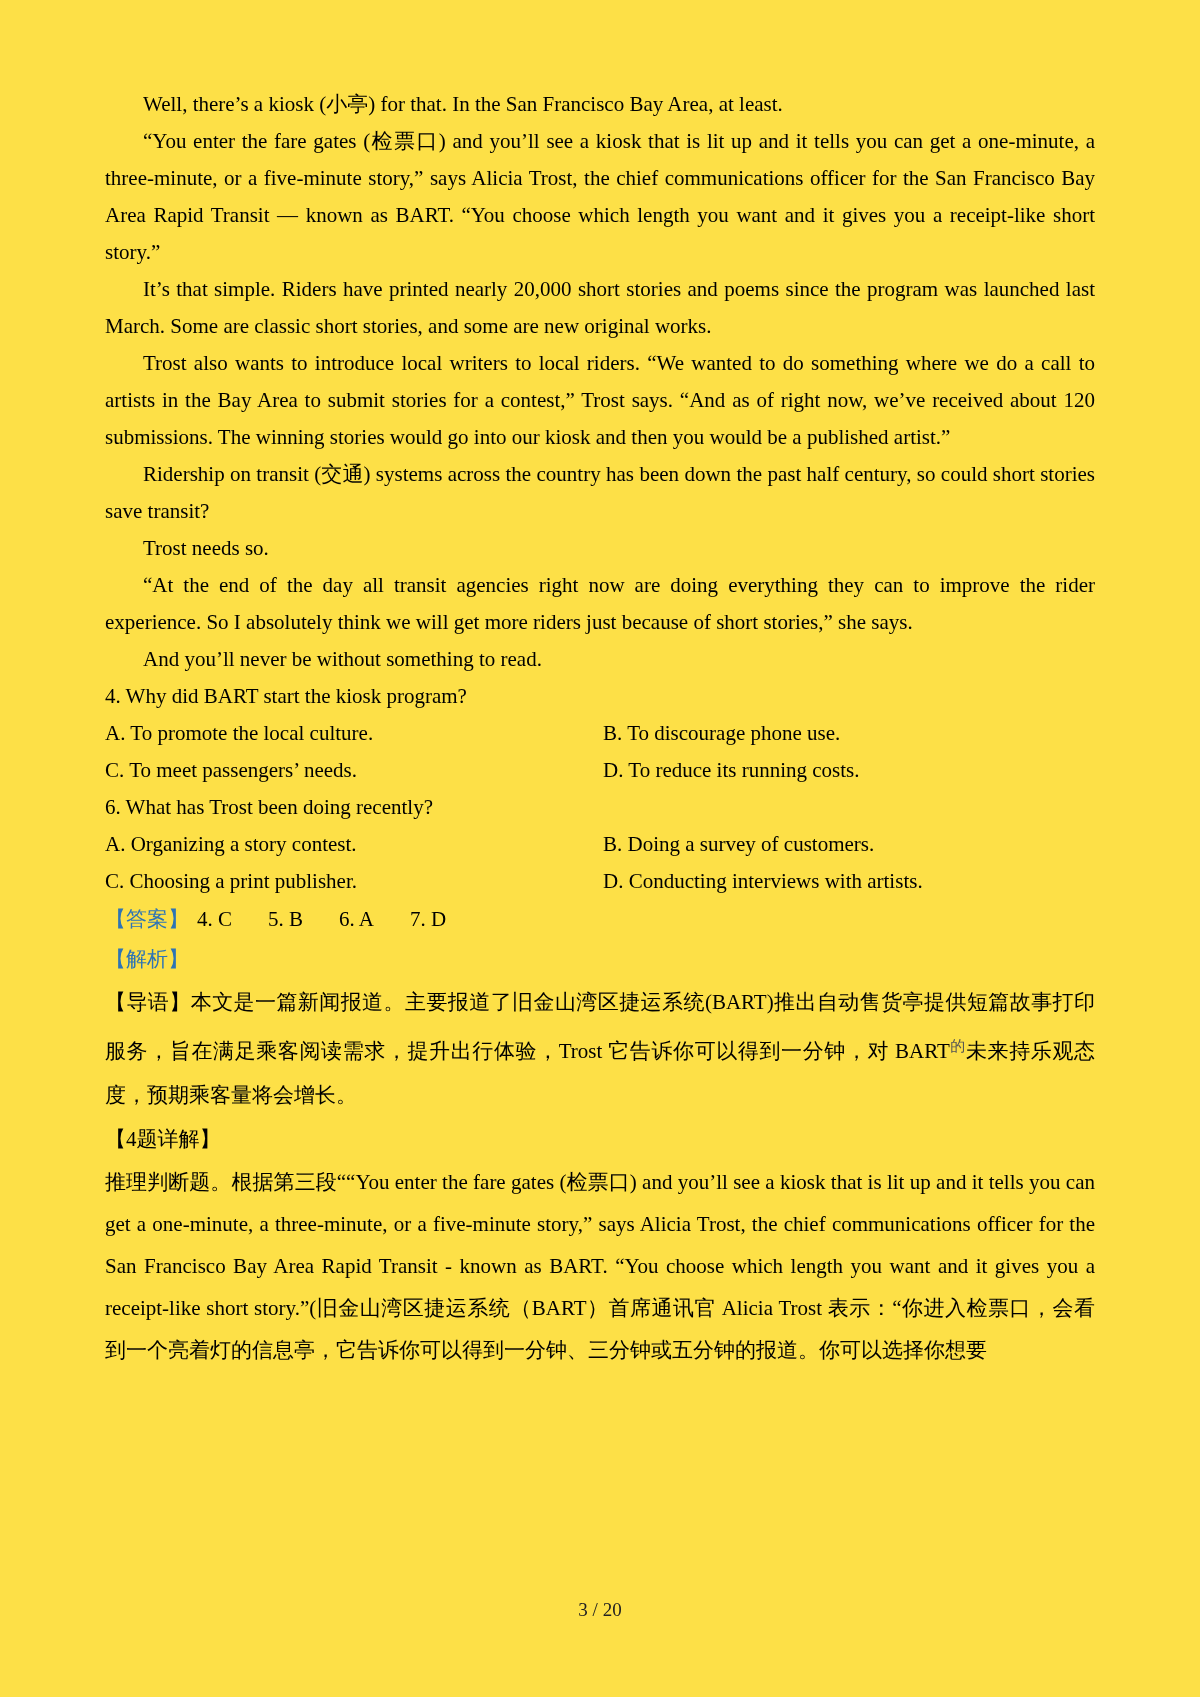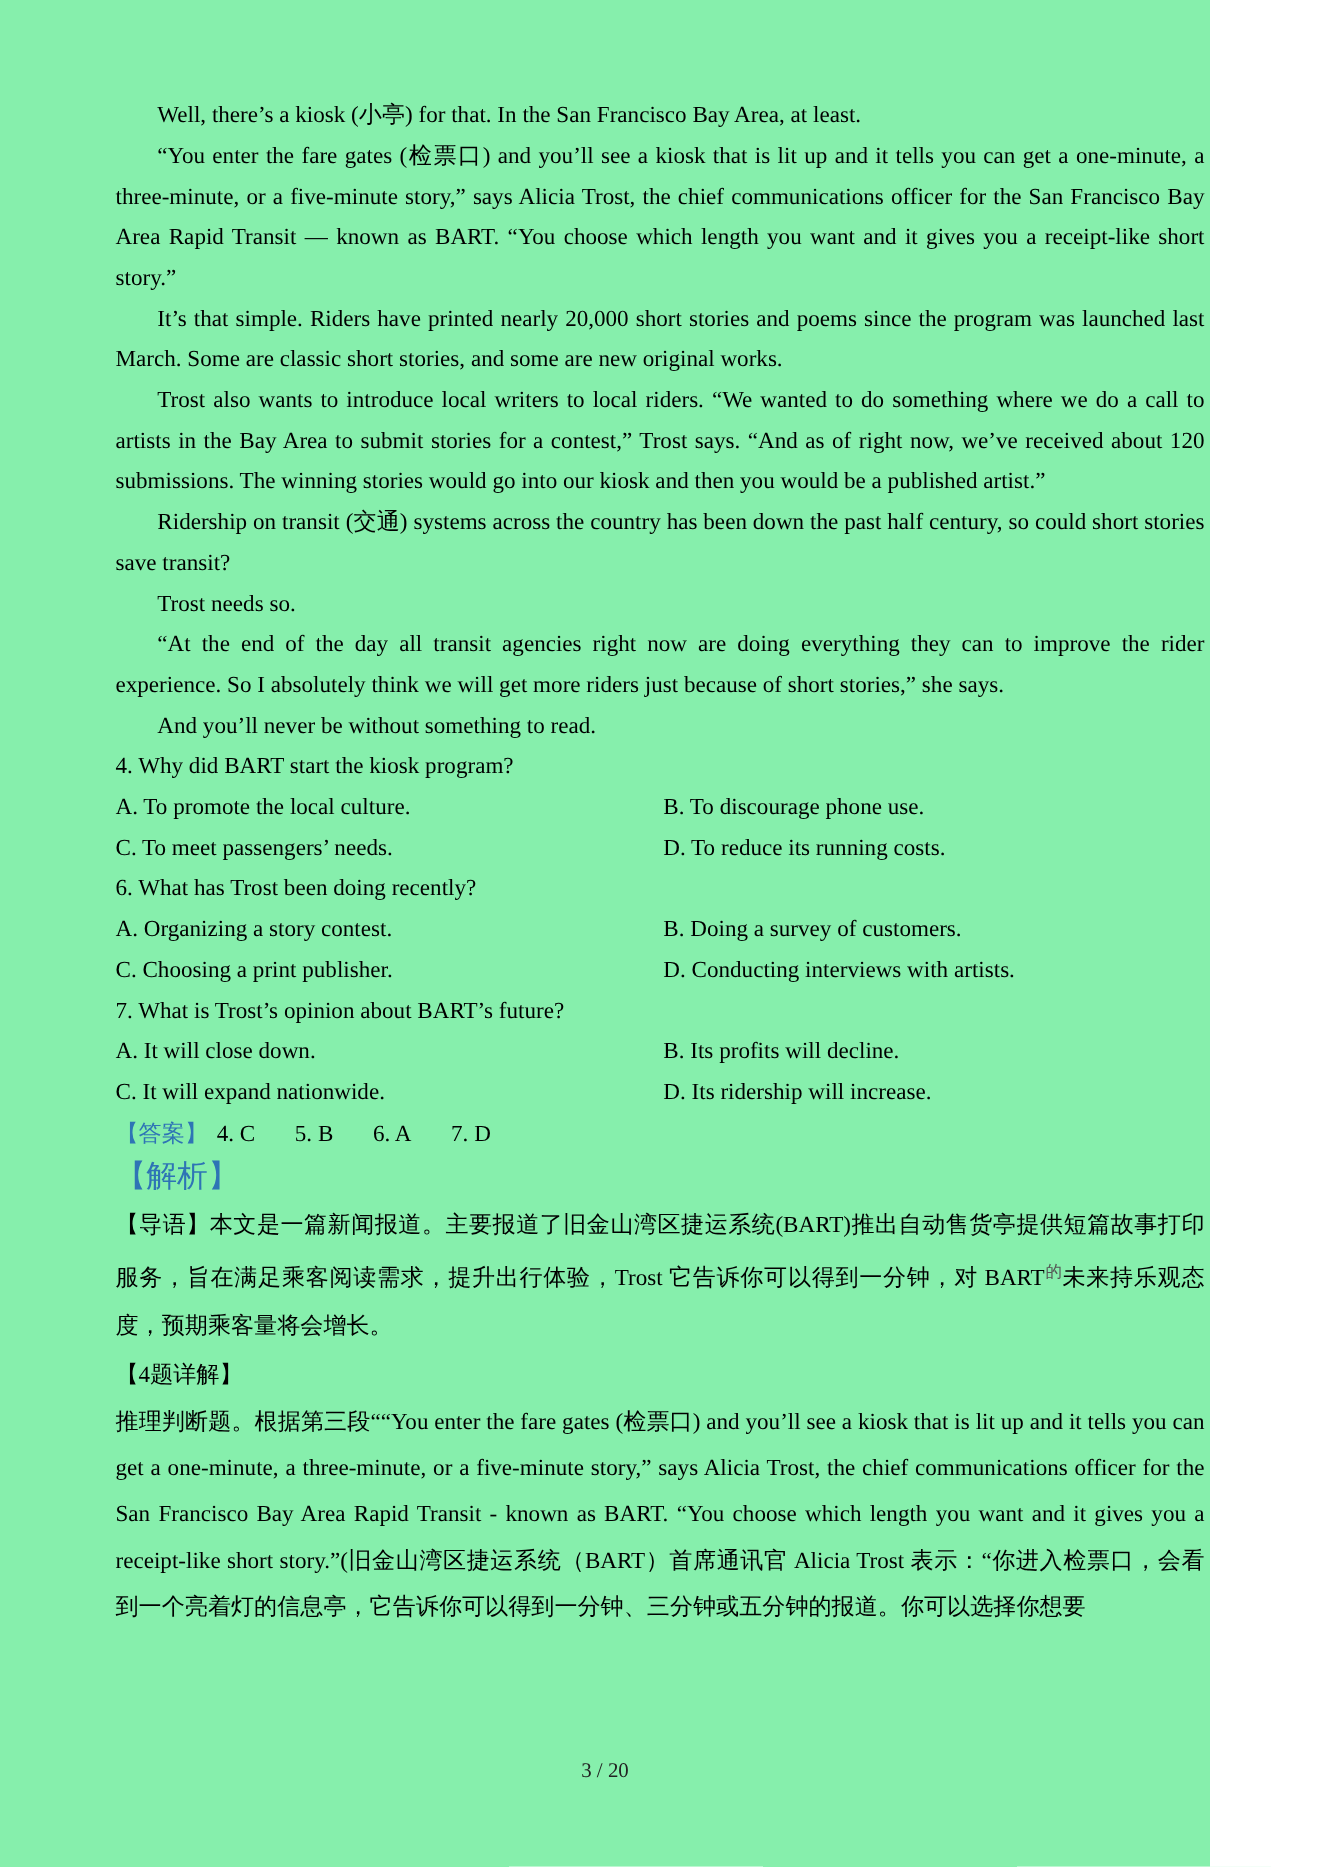--- a/index.html
+++ b/index.html
@@ -2,23 +2,23 @@
 <html><head>
 <meta charset="utf-8">
 <style>
   html, body {
     margin: 0;
     padding: 0;
     background: #ffffff;
   }
   .page {
     position: relative;
-    width: 1100px;
+    width: 1200px;
     height: 1697px;
-    background: #86efac;
+    background: #fde047;
     overflow: hidden;
     font-family: "Liberation Serif", "DejaVu Serif", serif;
     color: #000000;
   }
   .content {
     position: absolute;
     left: 105px;
     top: 86px;
     width: 990px;
   }
@@ -55,21 +55,21 @@
   }
   .answer-label {
     margin-right: 8px;
   }
   .answer-item {
     display: inline-block;
     margin-right: 36px;
   }
   .analysis-label {
     margin: 0;
-    font-size: 28px;
+    font-size: 21px;
     line-height: 42px;
   }
   .cn-para {
     margin: 0;
     font-size: 21px;
     line-height: 44px;
     text-align: justify;
   }
   .cn-heading {
     margin: 0;
@@ -128,29 +128,20 @@
     <div>
       <p class="qline">6. What has Trost been doing recently?</p>
       <div class="options">
         <p class="opt">A. Organizing a story contest.</p>
         <p class="opt">B. Doing a survey of customers.</p>
         <p class="opt">C. Choosing a print publisher.</p>
         <p class="opt">D. Conducting interviews with artists.</p>
       </div>
     </div>
 
-    <div>
-      <p class="qline">7. What is Trost’s opinion about BART’s future?</p>
-      <div class="options">
-        <p class="opt">A. It will close down.</p>
-        <p class="opt">B. Its profits will decline.</p>
-        <p class="opt">C. It will expand nationwide.</p>
-        <p class="opt">D. Its ridership will increase.</p>
-      </div>
-    </div>
 
     <p class="answer-line">
       <span class="blue answer-label">【答案】</span><span class="answer-item">4. C</span><span class="answer-item">5. B</span><span class="answer-item">6. A</span><span class="answer-item">7. D</span>
     </p>
 
     <p class="analysis-label blue">【解析】</p>
 
     <p class="cn-para"><span>【导语】</span><span>本文是一篇新闻报道。主要报道了旧金山湾区捷运系统(BART)推出自动售货亭提供短篇故事打印服务，旨在满足乘客阅读需求，提升出行体验，Trost 它告诉你可以得到一分钟，对 BART</span><span class="sup">的</span><span>未来持乐观态度，预期乘客量将会增长。</span></p>
 
     <p class="cn-heading">【4题详解】</p>

